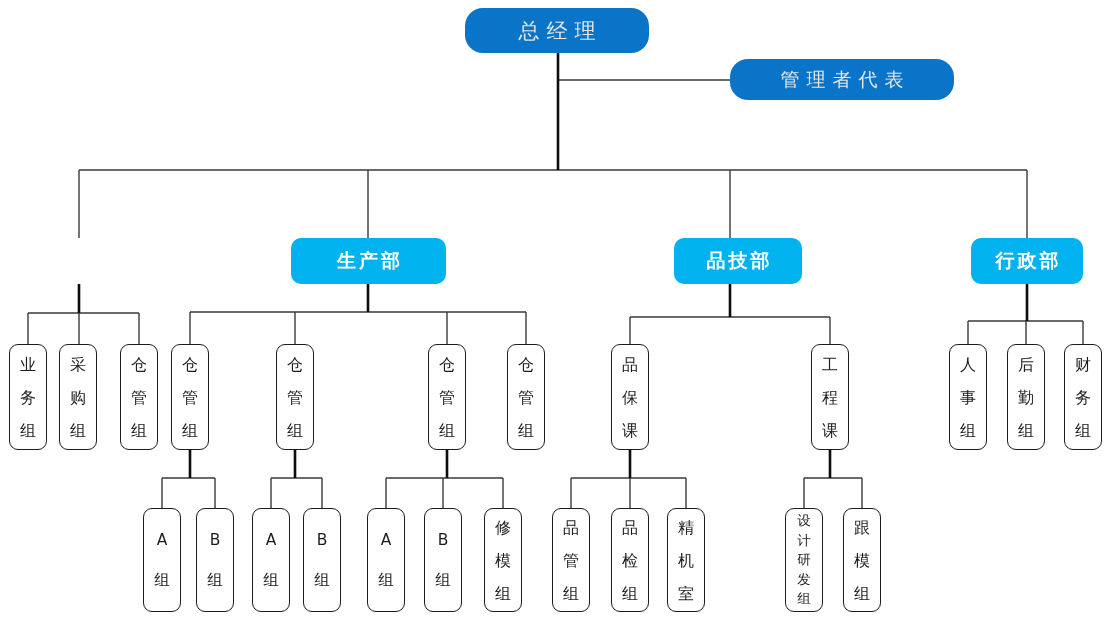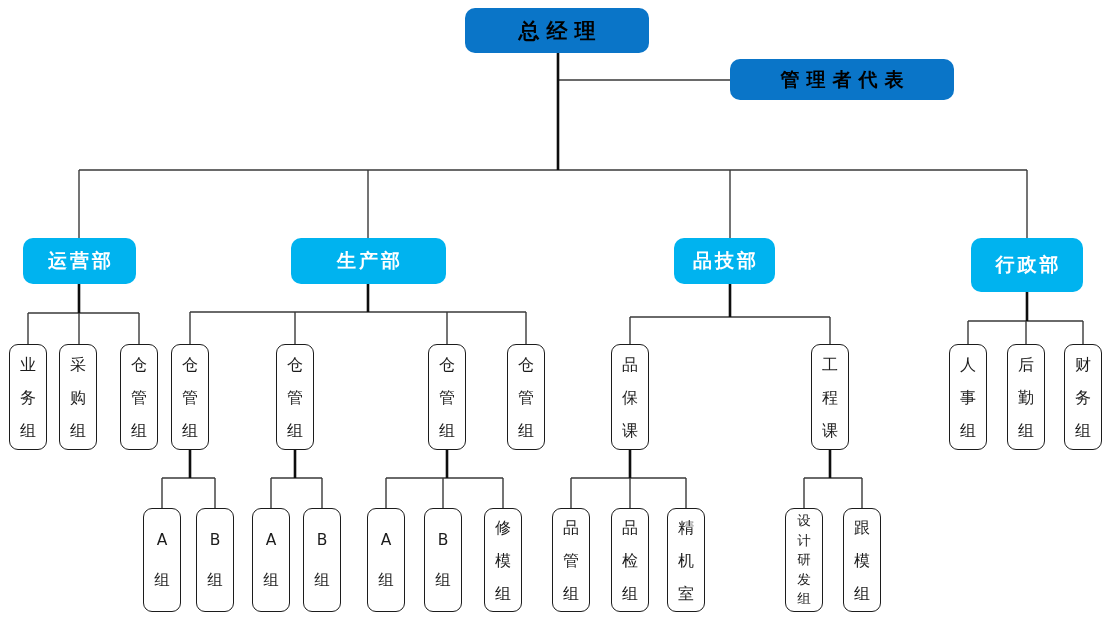--- a/index.html
+++ b/index.html
@@ -9,22 +9,22 @@
   }
   .connectors{position:absolute;left:0;top:0;width:1106px;height:617px;pointer-events:none;}
   .connectors path{fill:none;}
   .connectors .thin{stroke:var(--line,#3a3a3a);stroke-width:1.4;}
   .connectors .thick{stroke:#0d0d0d;stroke-width:2.6;}
   .node{
     position:absolute;display:flex;align-items:center;justify-content:center;
     box-sizing:border-box;text-align:center;
   }
   .lvl1{
-    background:var(--primary,#0a75c8);color:#000000;border-radius:10px;
-    font-size:21px;font-weight:700;
+    background:var(--primary,#0a75c8);color:#e5e5e5;border-radius:18px;
+    font-size:21px;font-weight:400;
   }
   .lvl1 .hlabel{letter-spacing:7px;text-indent:7px;}
   .lvl2{
     background:var(--secondary,#00b3ef);color:#ffffff;border-radius:10px;
     font-size:19px;font-weight:700;
   }
   .lvl2 .hlabel{letter-spacing:3px;text-indent:3px;}
   .vbox{
     background:#ffffff;border:1.4px solid #1c1c1c;border-radius:9px;color:#1c1c1c;
   }
@@ -61,30 +61,27 @@
   </svg>
 
   <div class="node lvl1" style="left:465px;top:8px;width:184px;height:45px;">
     <span class="hlabel">总经理</span>
   </div>
 
   <div class="node lvl1" style="left:730px;top:59px;width:224px;height:41px;font-size:19px;">
     <span class="hlabel">管理者代表</span>
   </div>
 
-  <div class="node lvl2" style="left:23px;top:238px;width:113px;height:46px;">
-    <span class="hlabel">运营部</span>
-  </div>
   <div class="node lvl2" style="left:291px;top:238px;width:155px;height:46px;font-family:Liberation Serif, serif;">
     <span class="hlabel">生产部</span>
   </div>
-  <div class="node lvl2" style="left:674px;top:238px;width:101px;height:46px;">
+  <div class="node lvl2" style="left:674px;top:238px;width:128px;height:46px;">
     <span class="hlabel">品技部</span>
   </div>
-  <div class="node lvl2" style="left:971px;top:238px;width:112px;height:54px;">
+  <div class="node lvl2" style="left:971px;top:238px;width:112px;height:46px;">
     <span class="hlabel">行政部</span>
   </div>
 
   <div class="node vbox" style="left:9px;top:344px;width:38px;height:106px;">
     <span class="vlabel v3">业
 务
 组</span>
   </div>
   <div class="node vbox" style="left:59px;top:344px;width:38px;height:106px;">
     <span class="vlabel v3">采

